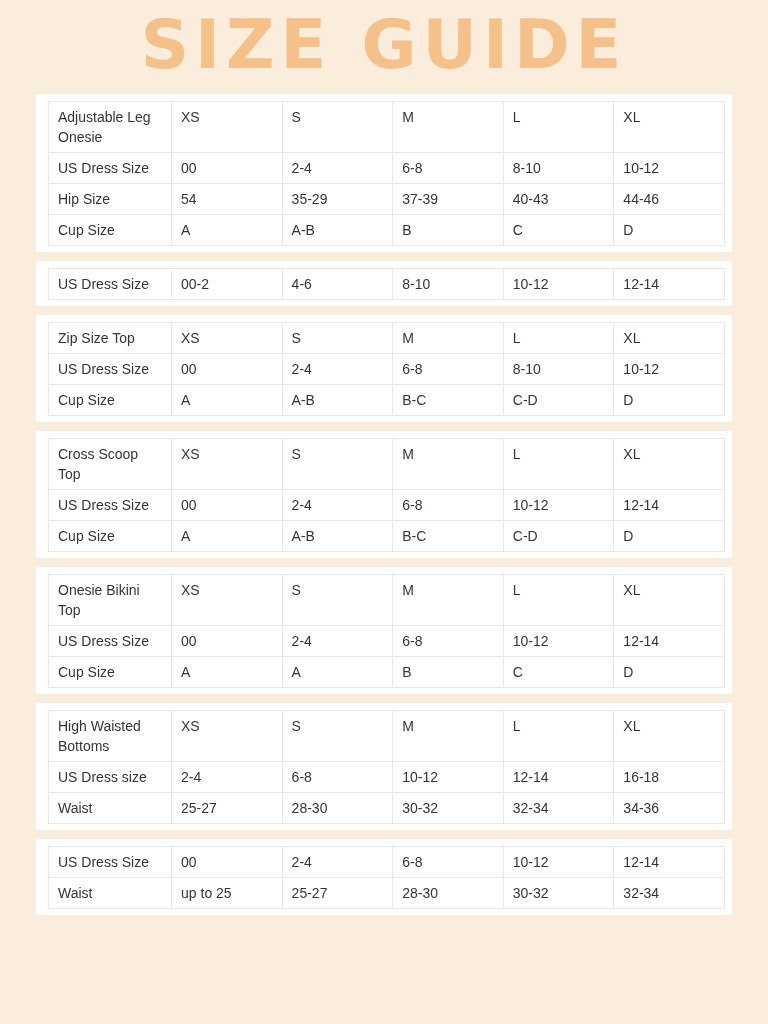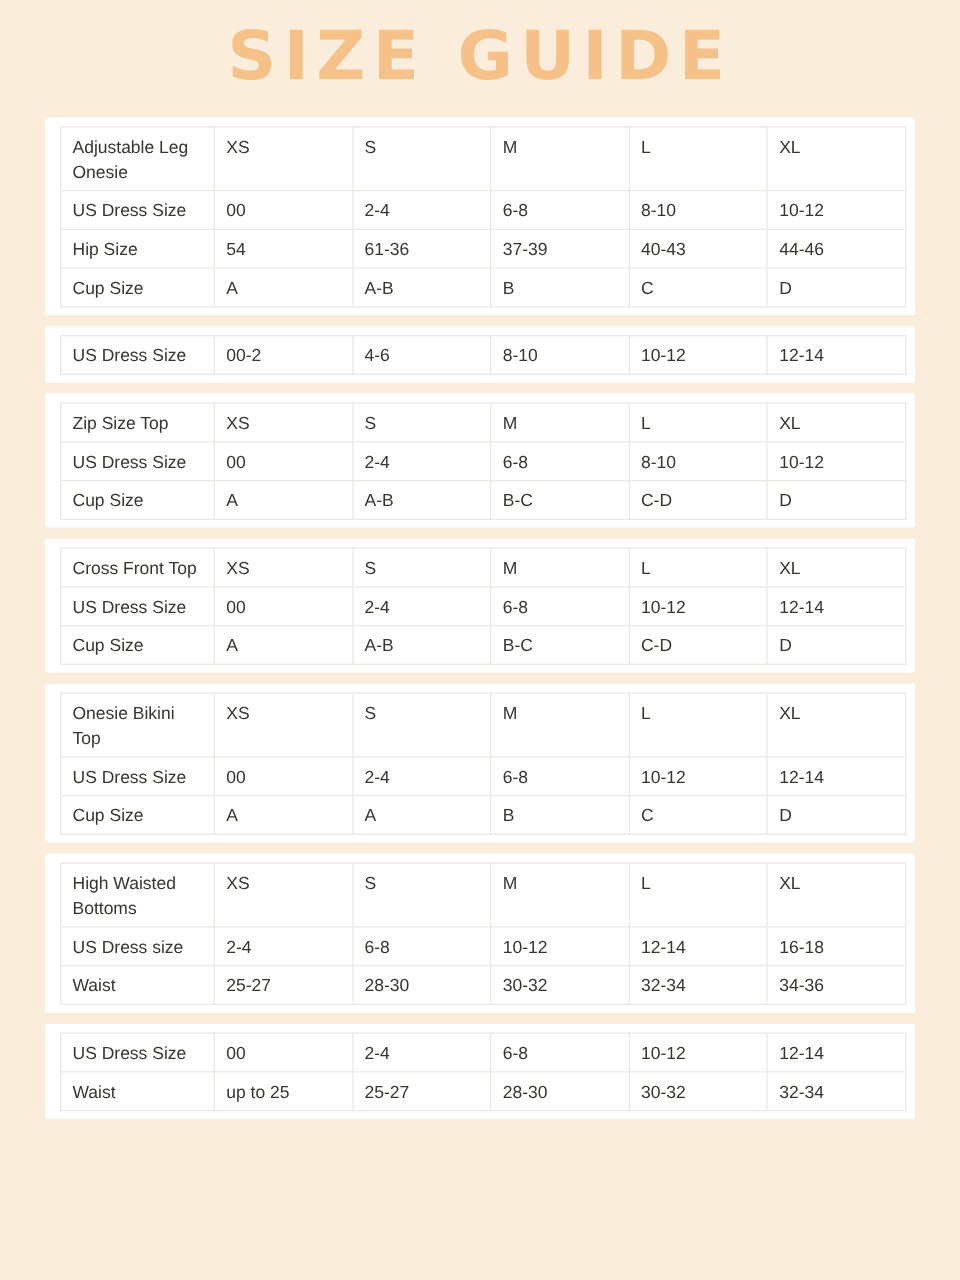--- a/index.html
+++ b/index.html
@@ -8,21 +8,21 @@
     width: 768px;
     height: 1024px;
     background: var(--bg, #FBEDDC);
     padding-top: 16px;
     overflow: hidden;
     font-family: "Liberation Sans", sans-serif;
   }
   .title {
     margin: 0 0 20px 0;
     text-align: center;
-    font-size: 54px;
+    font-size: 67px;
     line-height: 58px;
     font-weight: 800;
     letter-spacing: 6px;
     color: var(--title, #F5C189);
     font-family: "DejaVu Sans", "Liberation Sans", sans-serif;
   }
   .tables {
     display: flex;
     flex-direction: column;
     gap: 9px;
@@ -80,21 +80,21 @@
               <td>US Dress Size</td>
               <td>00</td>
               <td>2-4</td>
               <td>6-8</td>
               <td>8-10</td>
               <td>10-12</td>
             </tr>
             <tr>
               <td>Hip Size</td>
               <td>54</td>
-              <td>61-36</td>
+              <td>35-29</td>
               <td>37-39</td>
               <td>40-43</td>
               <td>44-46</td>
             </tr>
             <tr>
               <td>Cup Size</td>
               <td>A</td>
               <td>A-B</td>
               <td>B</td>
               <td>C</td>
@@ -171,21 +171,21 @@
       <colgroup>
         <col class="c-label">
         <col class="c-size">
             <col class="c-size">
             <col class="c-size">
             <col class="c-size">
             <col class="c-size">
       </colgroup>
       <tbody>
             <tr>
-              <td>Cross Front Top</td>
+              <td>Cross Scoop Top</td>
               <td>XS</td>
               <td>S</td>
               <td>M</td>
               <td>L</td>
               <td>XL</td>
             </tr>
             <tr>
               <td>US Dress Size</td>
               <td>00</td>
               <td>2-4</td>

